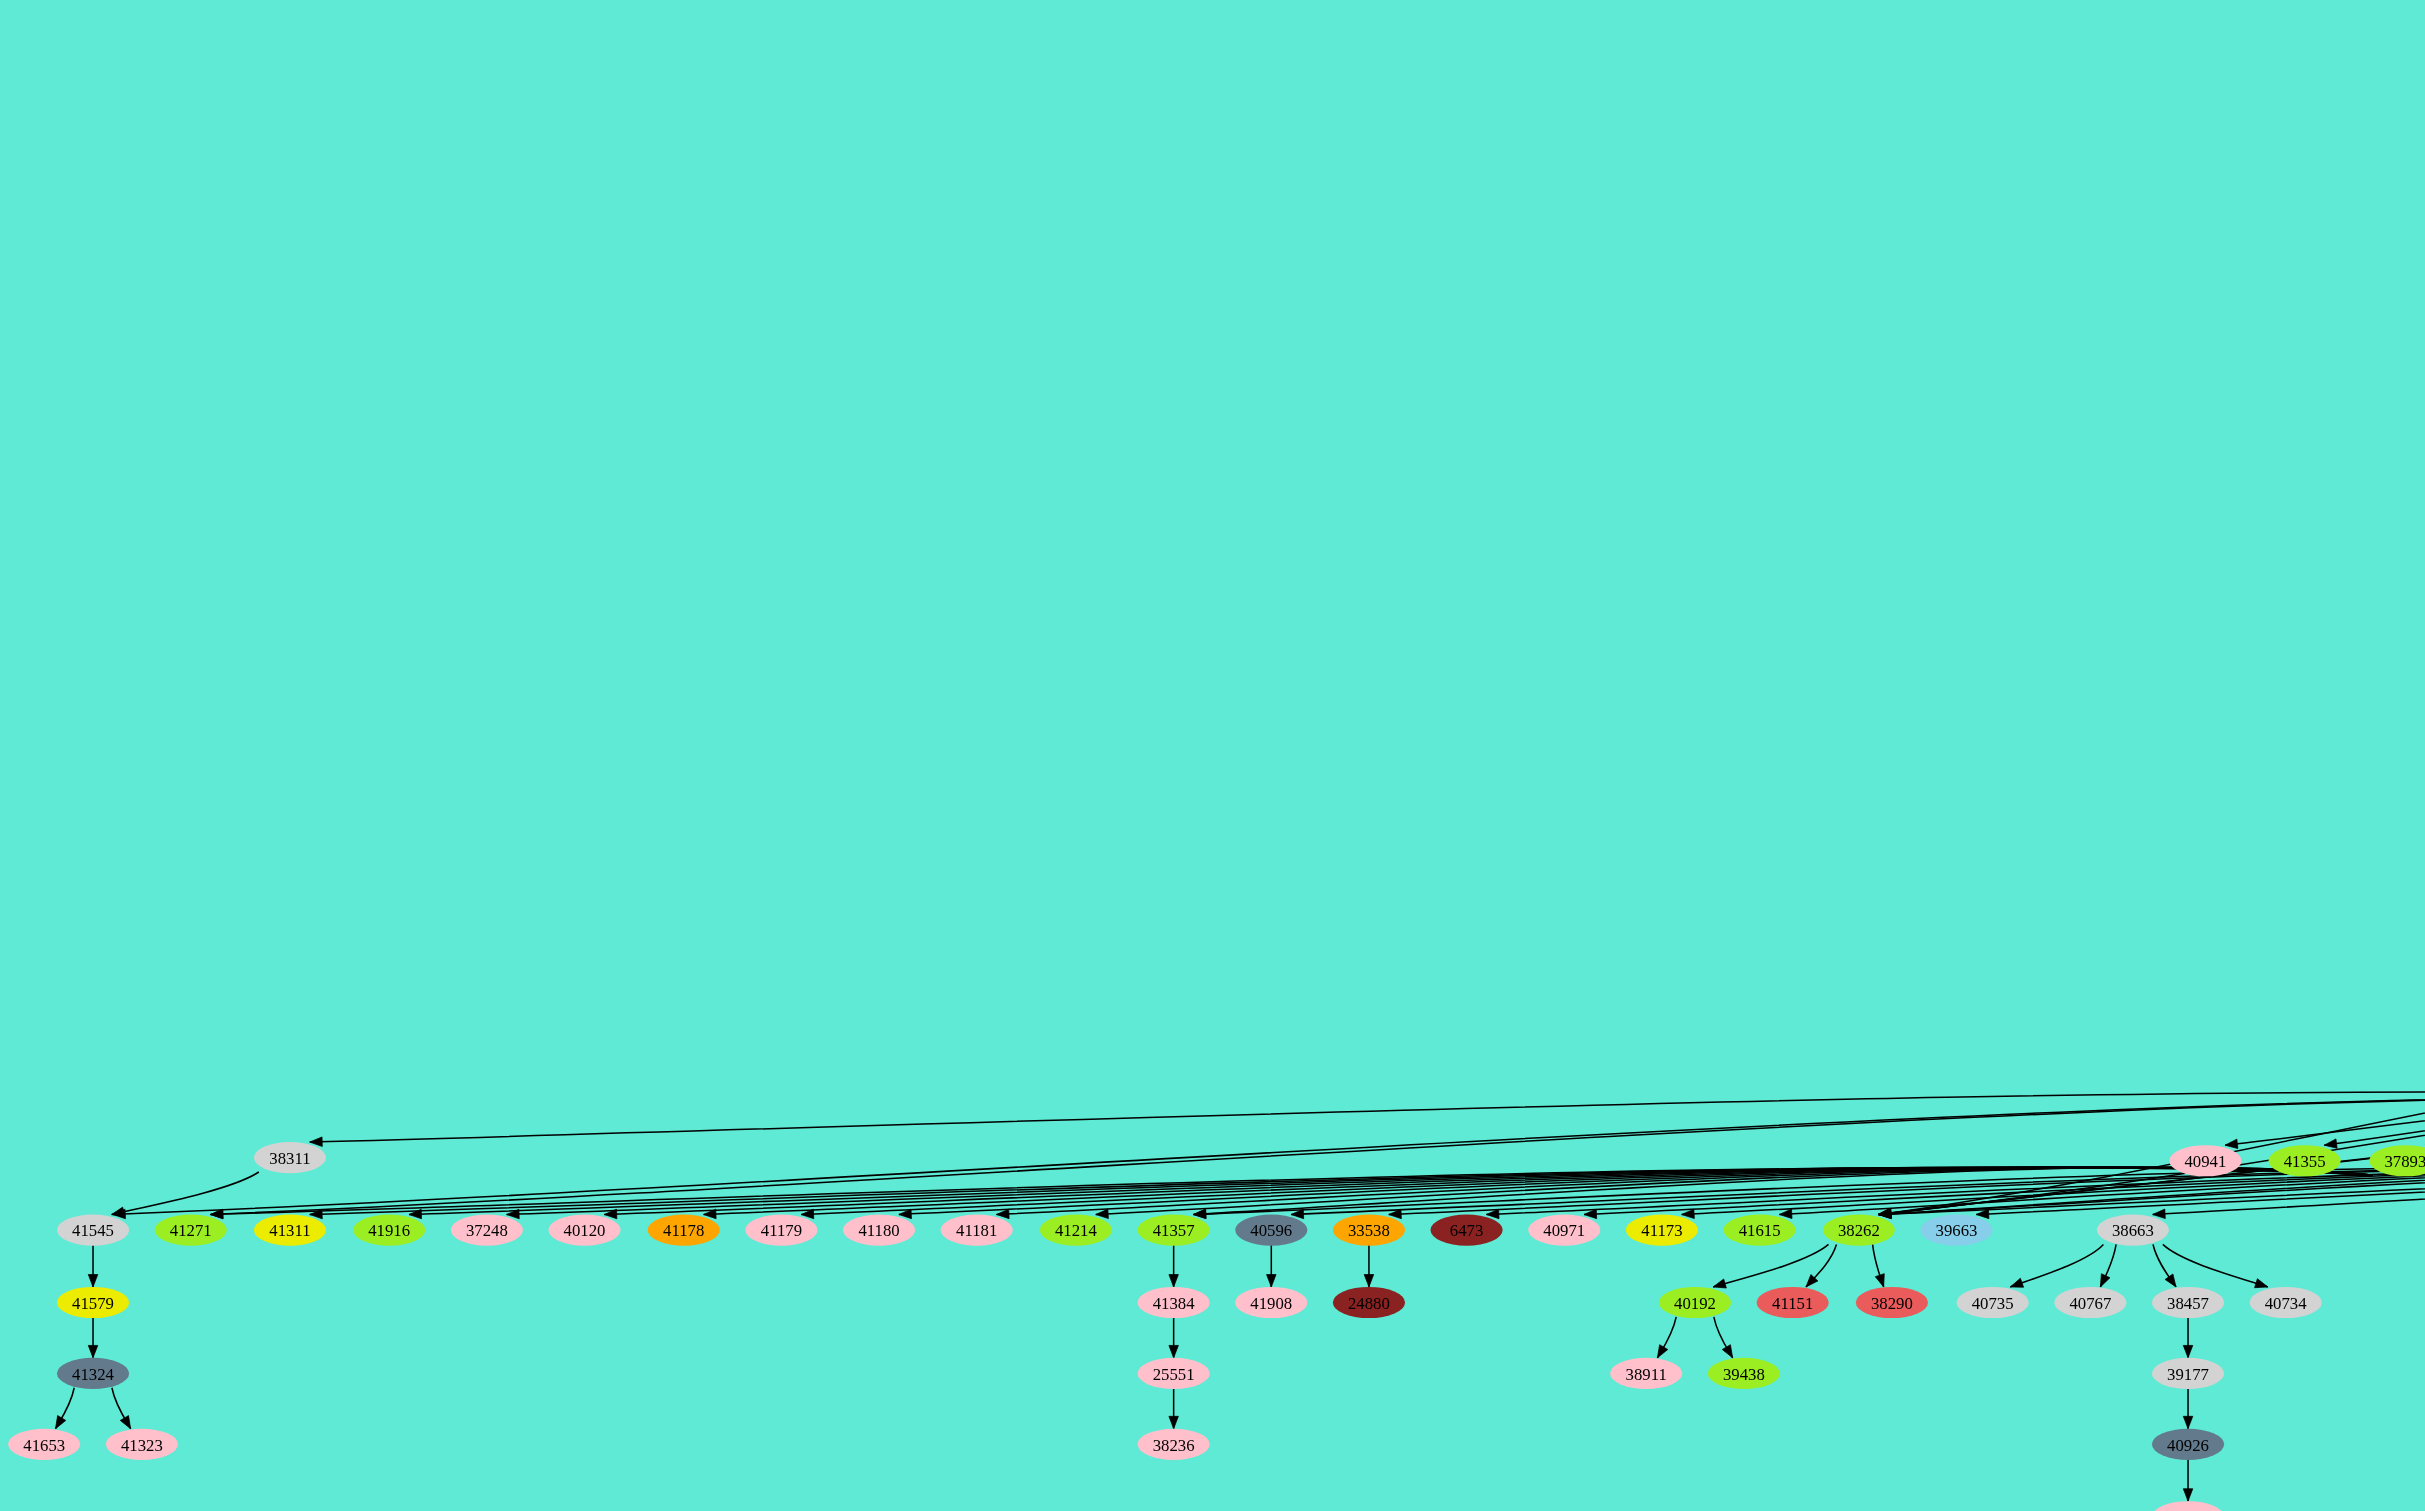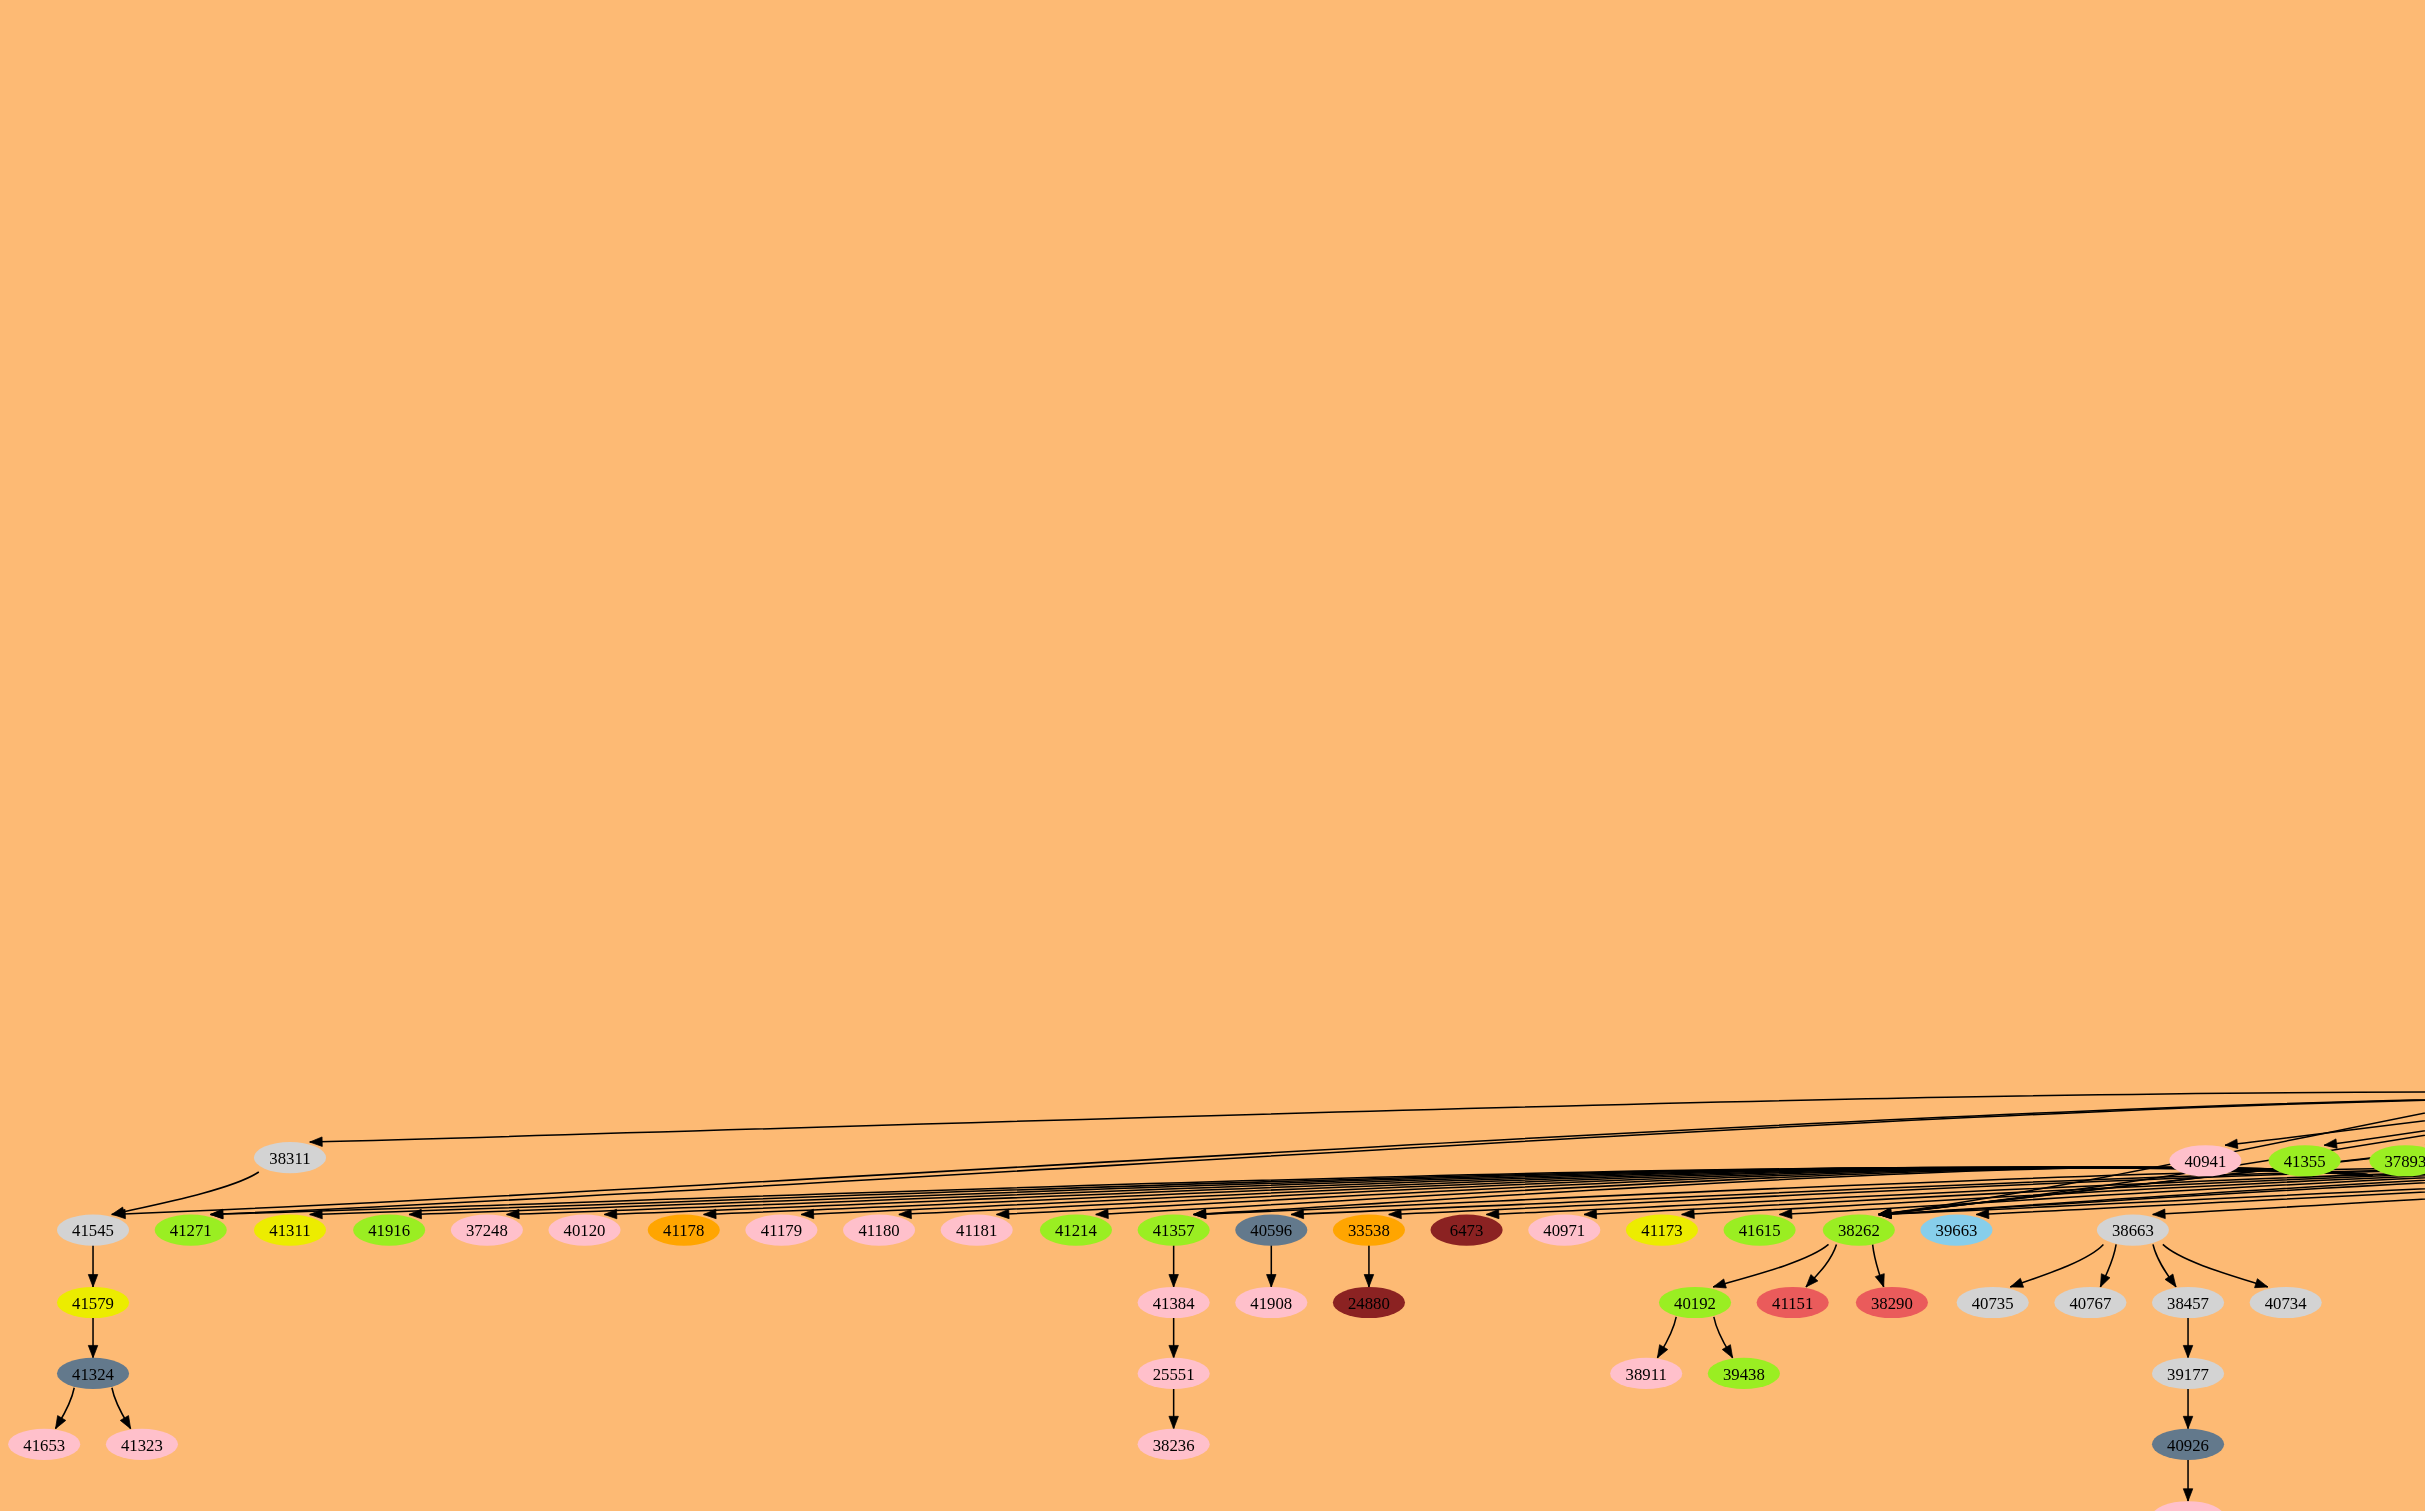--- a/index.html
+++ b/index.html
@@ -1,17 +1,17 @@
 <!DOCTYPE html>
 <html style="font-size:11.7px"><head>
 <meta charset="utf-8">
 <style>
   html,body{margin:0;padding:0;background:#ffffff;}
   body{font-family:"Liberation Serif", serif;}
-  #stage{position:relative;width:2426px;height:1512px;background:#fdba74;overflow:hidden;}
+  #stage{position:relative;width:2426px;height:1512px;background:#5eead4;overflow:hidden;}
   svg#graph{position:absolute;left:0;top:0;width:2426px;height:1512px;}
   .nlabel{font-family:"Liberation Serif", serif;font-size:23px;fill:#000;text-anchor:middle;dominant-baseline:central;}
   .nshape{stroke:none;}
   .edge{fill:none;stroke:#000000;stroke-width:2.1px;}
   .arrowhd{fill:#000000;stroke:#000000;stroke-width:1px;}
 </style>
 </head>
 <body>
 
 <div id="stage">

